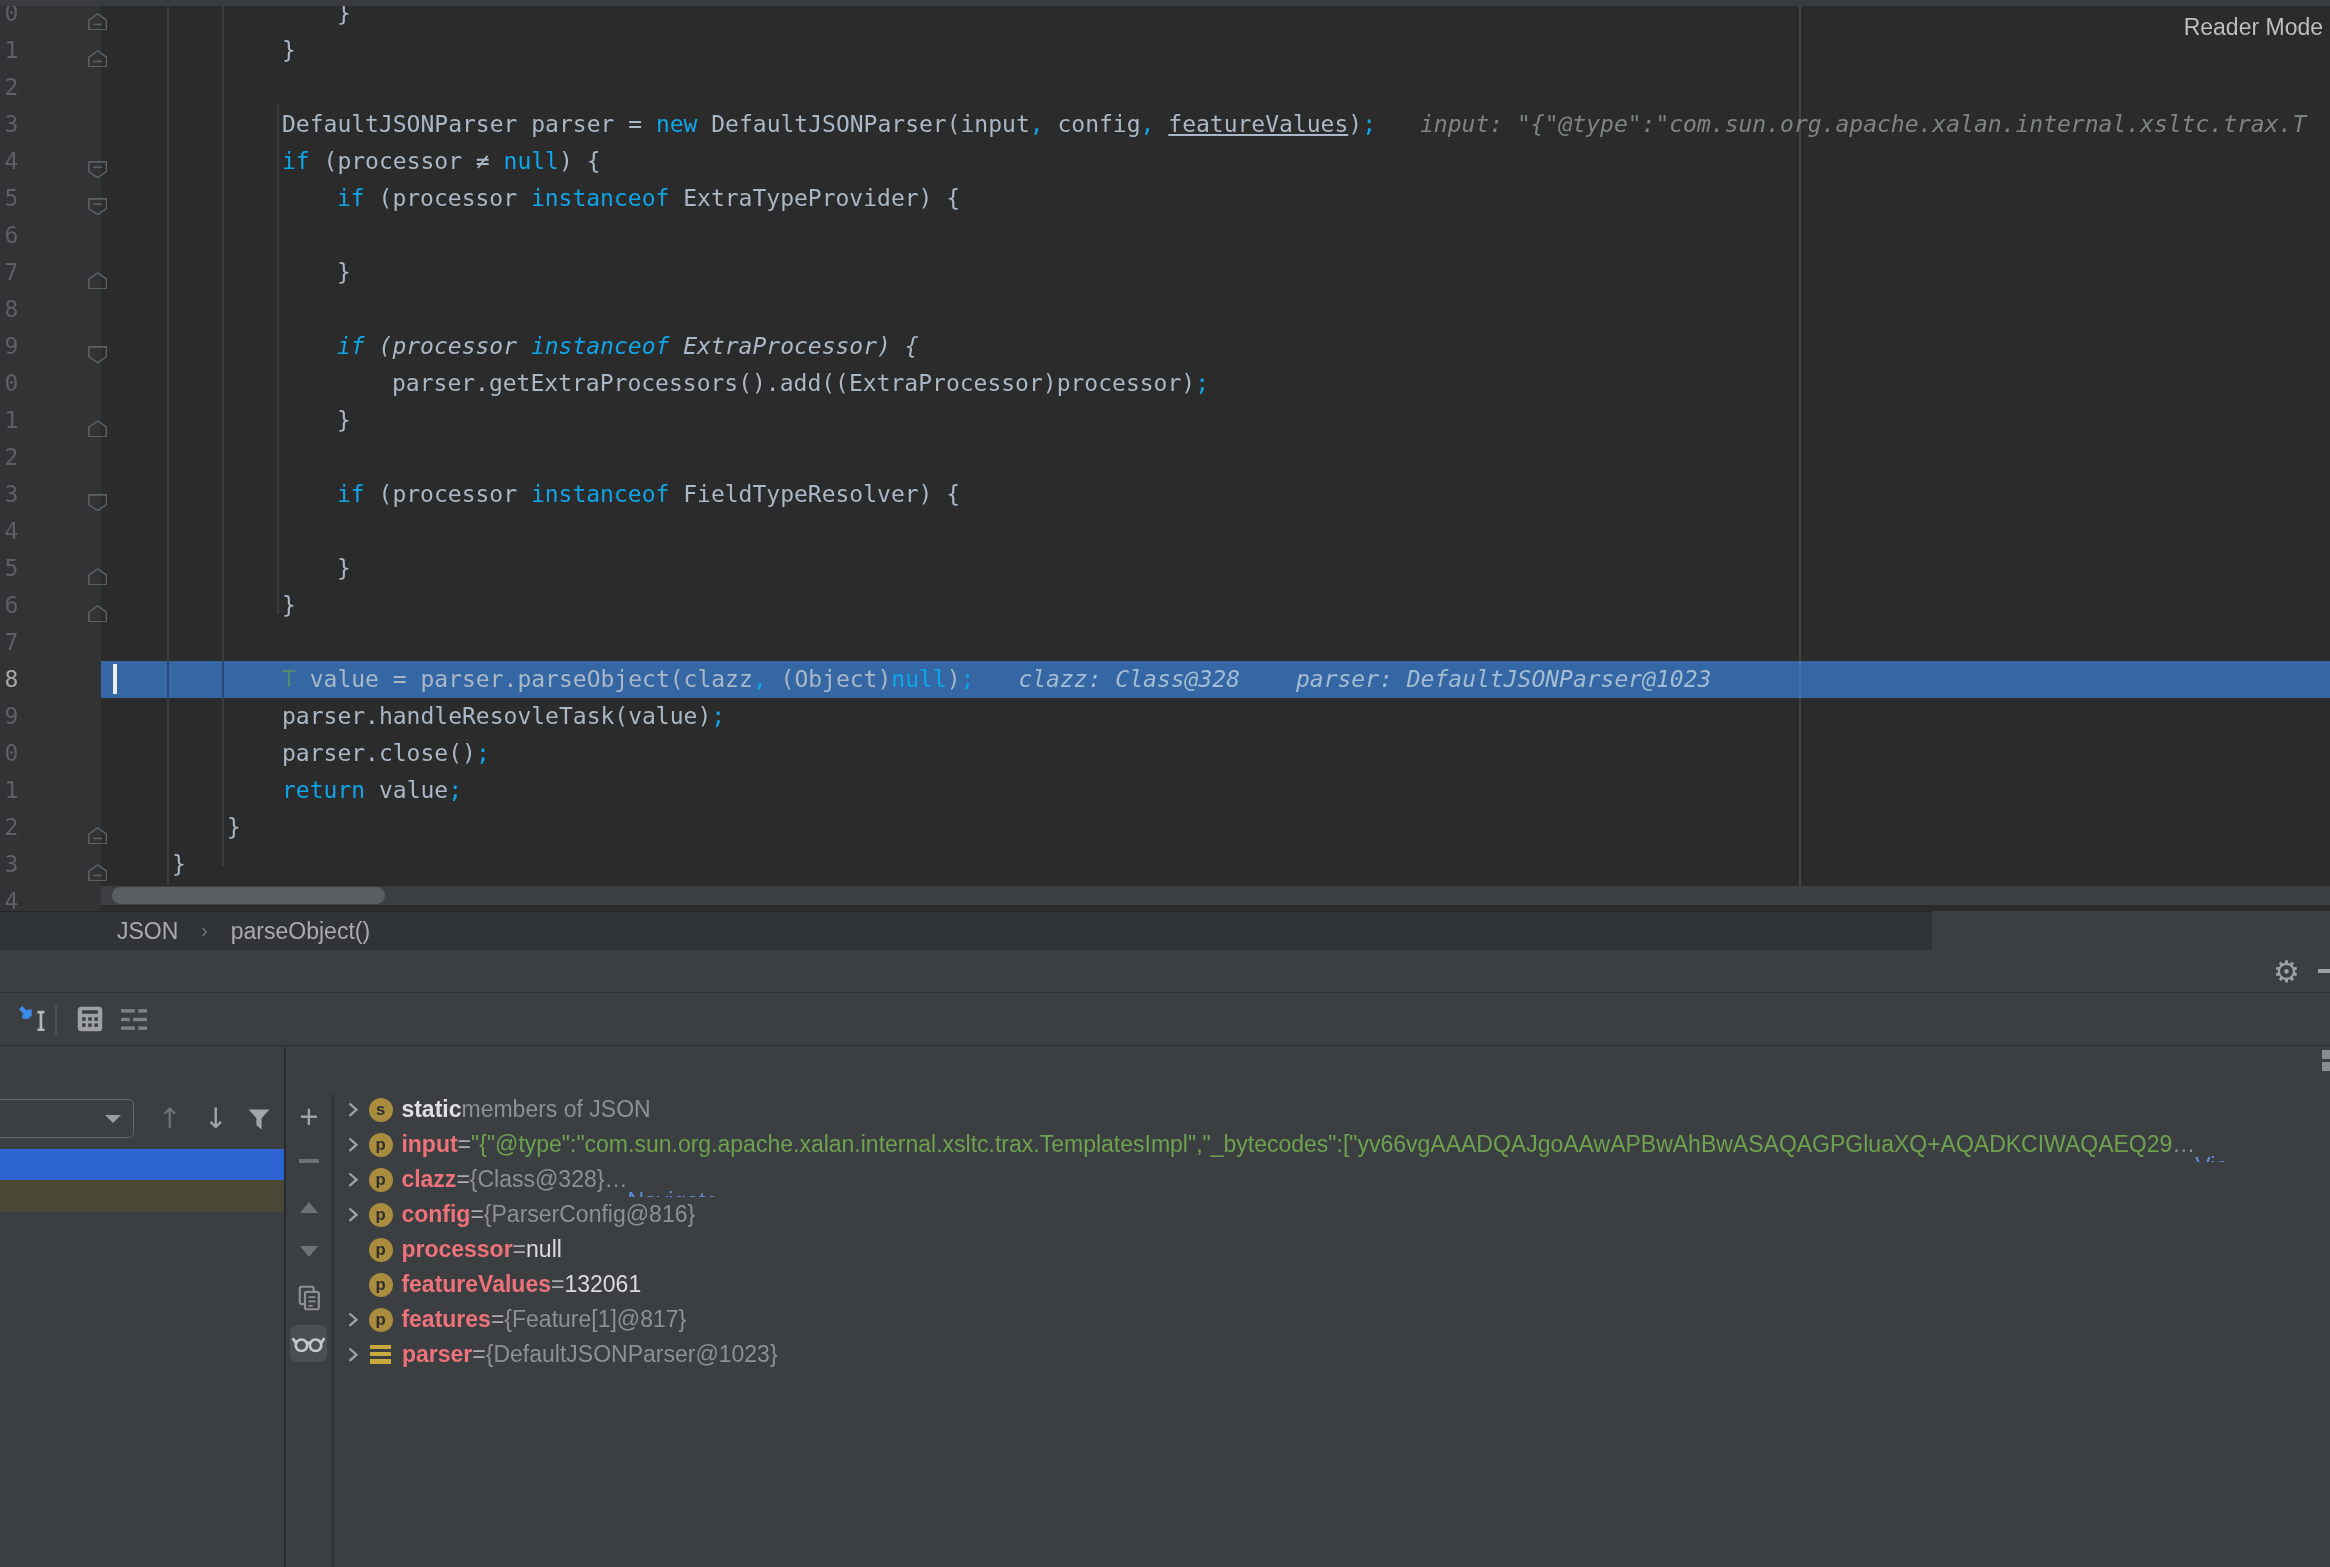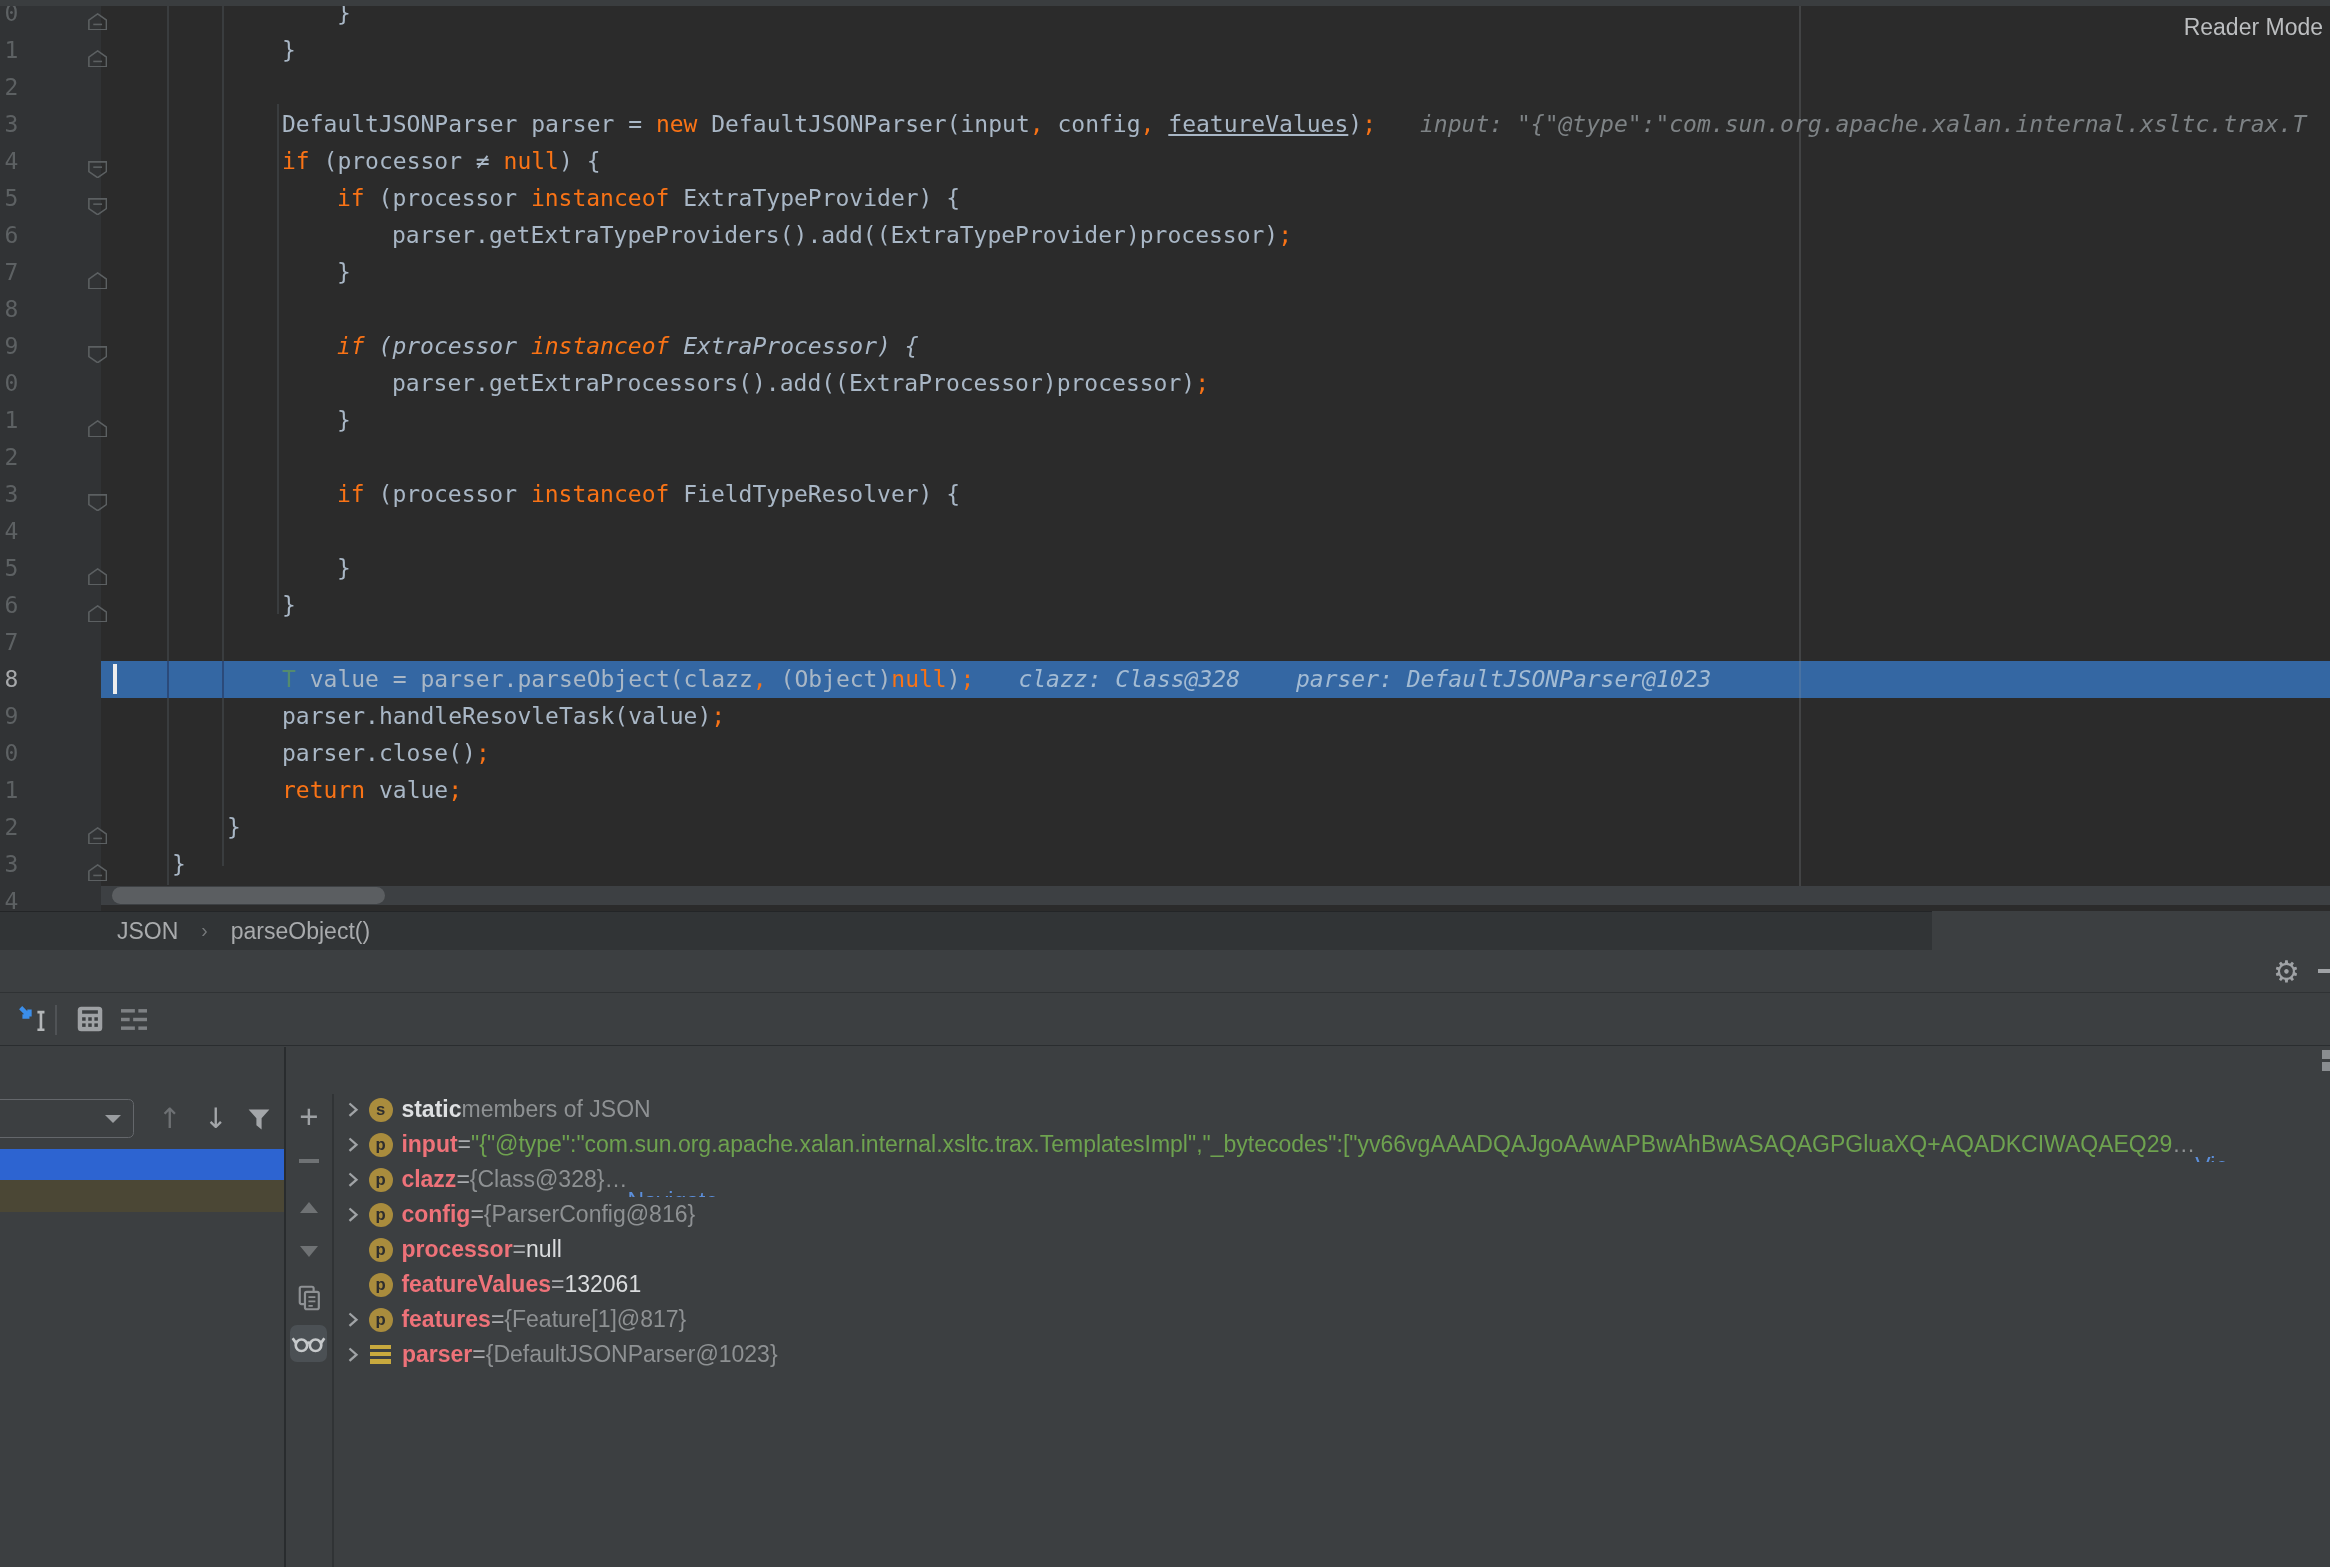--- a/index.html
+++ b/index.html
@@ -17,21 +17,21 @@
   #margin-guide{position:absolute;left:1799px;top:0;width:1.8px;height:886px;background:rgba(150,155,160,0.22);z-index:4;}
   #code-rows{position:absolute;left:0;top:-5.3px;right:0;z-index:2;}
   .code-row{position:relative;height:37px;line-height:37px;white-space:pre;}
   .code-row .ln{position:absolute;left:4.4px;top:0;color:#5D6163;z-index:1;}
   .code-row.exec .ln{color:#A6A8AA;}
   .code-row.exec::before{content:'';position:absolute;left:101px;right:0;top:0;bottom:0;background:#3467A3;}
   .cut{position:absolute;top:0;width:1.8px;height:37px;background:#2B4A7A;z-index:1;}
   .fold{position:absolute;left:88px;top:9.7px;z-index:1;}
   .code{position:absolute;top:0;z-index:2;}
   .caret{position:absolute;left:113px;top:3.5px;width:3.5px;height:30px;background:#EDEDED;z-index:3;}
-  .tk-p{color:#A9B7C6;}.tk-k{color:#f97316;}.tk-t{color:#548B6E;}
+  .tk-p{color:#A9B7C6;}.tk-k{color:#0ea5e9;}.tk-t{color:#548B6E;}
   .tk-u{color:#A9B7C6;text-decoration:underline;}
   .hints{margin-left:44px;display:inline-flex;gap:56px;}
   .hint{color:#7E8386;font-style:italic;}
   .exec .hint{color:#A3BBD3;}
   #reader-mode{position:absolute;top:14px;right:7px;color:#BCBEC0;z-index:7;
                font-family:"Liberation Sans",sans-serif;font-size:23px;}
   #scroll-track{position:absolute;left:101px;right:0;top:886px;height:19.3px;background:#3D4043;z-index:5;}
   #scroll-thumb{position:absolute;left:10.6px;top:0.9px;width:273px;height:17.6px;border-radius:8.8px;background:#5B5E61;}
   #breadcrumb-bar{position:absolute;left:0;top:911px;width:1932px;height:39px;background:#313436;
                   border-top:1.8px solid #232527;display:flex;align-items:center;gap:23px;padding-left:117px;
@@ -112,21 +112,21 @@
         <div class="code-row"><span class="ln">2</span></div>
         <div class="code-row"><span class="ln">3</span><span class="code" style="left: 282px;"><span class="tk-p">DefaultJSONParser parser = </span><span class="tk-k">new</span><span class="tk-p"> DefaultJSONParser(input</span><span class="tk-k">,</span><span class="tk-p"> config</span><span class="tk-k">,</span><span class="tk-p"> </span><span class="tk-p tk-u">featureValues</span><span class="tk-p">)</span><span class="tk-k">;</span><span class="hints"><span class="hint">input: "{"@type":"com.sun.org.apache.xalan.internal.xsltc.trax.T</span></span></span></div>
         <div class="code-row"><span class="ln">4</span><span class="fold"><svg width="19.3" height="17.6" viewBox="0 0 22 20">
               <polygon points="1,1 21,1 21,12 11,19 1,12" fill="none" stroke="#5C6062" stroke-width="1.8"></polygon>
               <line x1="6" y1="7" x2="16" y2="7" stroke="#5C6062" stroke-width="1.8"></line>
             </svg></span><span class="code" style="left: 282px;"><span class="tk-k">if</span><span class="tk-p"> (processor ≠ </span><span class="tk-k">null</span><span class="tk-p">) {</span></span></div>
         <div class="code-row"><span class="ln">5</span><span class="fold"><svg width="19.3" height="17.6" viewBox="0 0 22 20">
               <polygon points="1,1 21,1 21,12 11,19 1,12" fill="none" stroke="#5C6062" stroke-width="1.8"></polygon>
               <line x1="6" y1="7" x2="16" y2="7" stroke="#5C6062" stroke-width="1.8"></line>
             </svg></span><span class="code" style="left: 337px;"><span class="tk-k">if</span><span class="tk-p"> (processor </span><span class="tk-k">instanceof</span><span class="tk-p"> ExtraTypeProvider) {</span></span></div>
-        <div class="code-row"><span class="ln">6</span><span class="code" style="left: 392px;"><span class="tk-p">parser.getExtraTypeProviders().add((ExtraTypeProvider)processor)</span><span class="tk-k">;</span></span></div>
+        <div class="code-row"><span class="ln">6</span></div>
         <div class="code-row"><span class="ln">7</span><span class="fold"><svg width="19.3" height="17.6" viewBox="0 0 22 20">
               <polygon points="1,8 11,1 21,8 21,19 1,19" fill="none" stroke="#5C6062" stroke-width="1.8"></polygon>
             </svg></span><span class="code" style="left: 337px;"><span class="tk-p">}</span></span></div>
         <div class="code-row"><span class="ln">8</span></div>
         <div class="code-row"><span class="ln">9</span><span class="fold"><svg width="19.3" height="17.6" viewBox="0 0 22 20">
               <polygon points="1,1 21,1 21,12 11,19 1,12" fill="none" stroke="#5C6062" stroke-width="1.8"></polygon>
             </svg></span><span class="code" style="left: 337px; font-style: italic;"><span class="tk-k">if</span><span class="tk-p"> (processor </span><span class="tk-k">instanceof</span><span class="tk-p"> ExtraProcessor) {</span></span></div>
         <div class="code-row"><span class="ln">0</span><span class="code" style="left: 392px;"><span class="tk-p">parser.getExtraProcessors().add((ExtraProcessor)processor)</span><span class="tk-k">;</span></span></div>
         <div class="code-row"><span class="ln">1</span><span class="fold"><svg width="19.3" height="17.6" viewBox="0 0 22 20">
               <polygon points="1,8 11,1 21,8 21,19 1,19" fill="none" stroke="#5C6062" stroke-width="1.8"></polygon>

